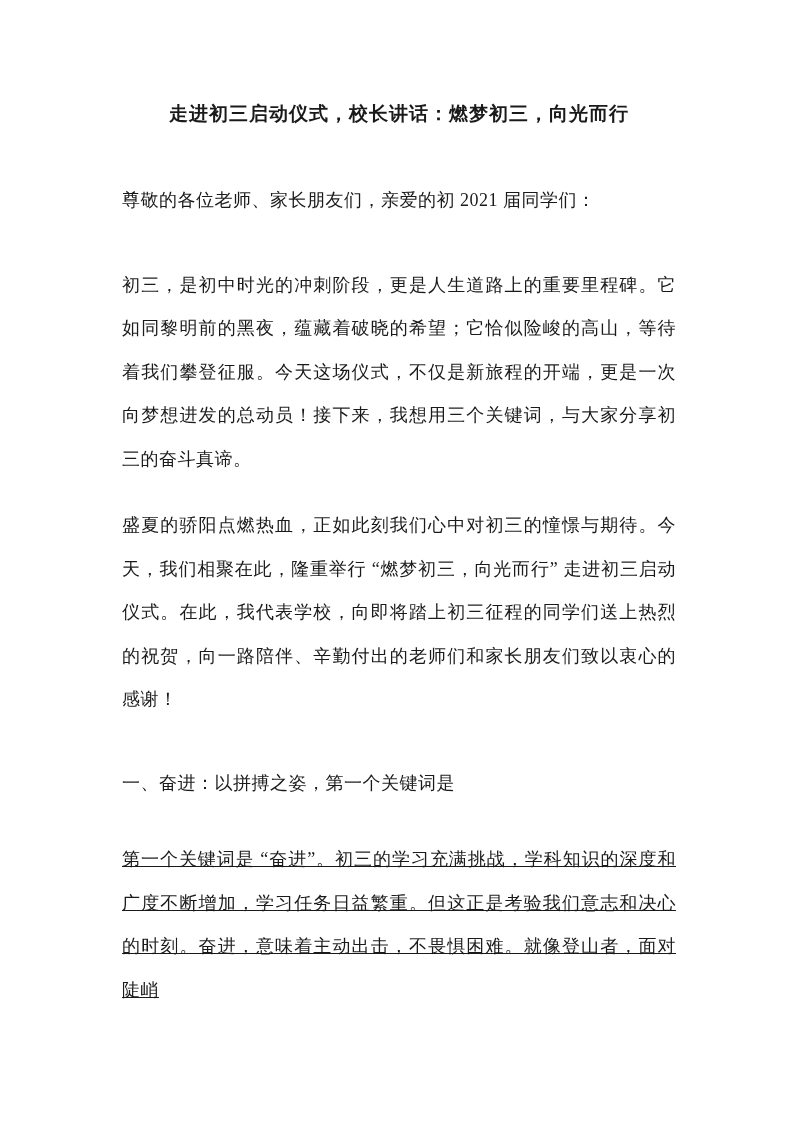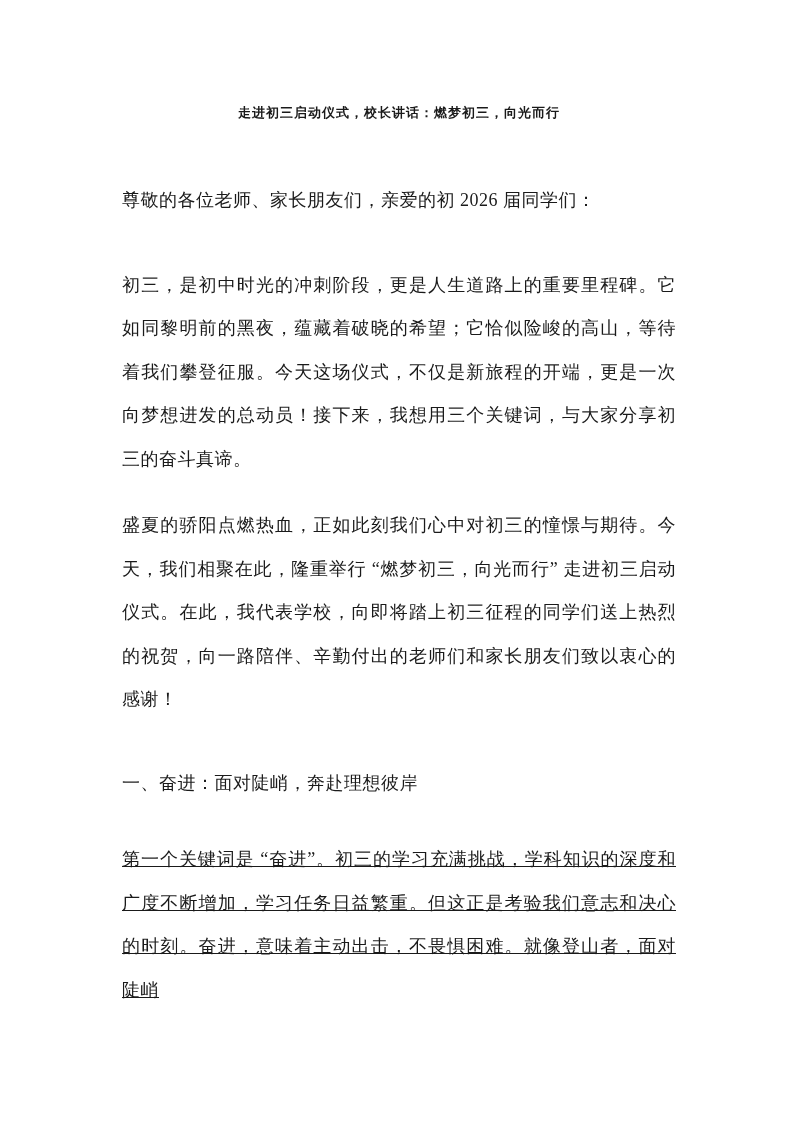--- a/index.html
+++ b/index.html
@@ -15,23 +15,23 @@
   .page {
     box-sizing: border-box;
     width: 793px;
     height: 1122px;
     padding: 100px 117px 0 122px;
     background: var(--page-bg, #ffffff);
     color: var(--text-color, #1a1a1a);
   }
   .doc-title {
     margin: 0 0 51px 0;
-    font-family: Liberation Mono, monospace;
+    font-family: Liberation Sans, sans-serif;
     font-weight: bold;
-    font-size: 13px;
+    font-size: 19px;
     line-height: 28px;
     letter-spacing: 1px;
     text-align: center;
   }
   .para {
     margin: 0 0 41px 0;
     font-family: "Liberation Serif", "DejaVu Serif", serif;
     font-size: 18px;
     line-height: 43.5px;
     text-align: justify;
@@ -43,23 +43,23 @@
   .para.metaphor    { margin-bottom: 23px; }
   .para.sec-heading { margin-bottom: 33px; text-align: left; }
   .para.keyword     { margin-bottom: 0; text-decoration: underline; }
 </style>
 </head>
 <body>
 
 <div class="page">
   <h1 class="doc-title">走进初三启动仪式，校长讲话：燃梦初三，向光而行</h1>
 
-  <p class="para salutation">尊敬的各位老师、家长朋友们，亲爱的初 2026 届同学们：</p>
+  <p class="para salutation">尊敬的各位老师、家长朋友们，亲爱的初 2021 届同学们：</p>
 
 
   <p class="para metaphor">初三，是初中时光的冲刺阶段，更是人生道路上的重要里程碑。它如同黎明前的黑夜，蕴藏着破晓的希望；它恰似险峻的高山，等待着我们攀登征服。今天这场仪式，不仅是新旅程的开端，更是一次向梦想进发的总动员！接下来，我想用三个关键词，与大家分享初三的奋斗真谛。</p>
 
   <p class="para opening">盛夏的骄阳点燃热血，正如此刻我们心中对初三的憧憬与期待。今天，我们相聚在此，隆重举行 “燃梦初三，向光而行” 走进初三启动仪式。在此，我代表学校，向即将踏上初三征程的同学们送上热烈的祝贺，向一路陪伴、辛勤付出的老师们和家长朋友们致以衷心的感谢！</p>
 
-  <p class="para sec-heading">一、奋进：面对陡峭，奔赴理想彼岸</p>
+  <p class="para sec-heading">一、奋进：以拼搏之姿，第一个关键词是</p>
 
   <p class="para keyword">第一个关键词是 “奋进”。初三的学习充满挑战，学科知识的深度和广度不断增加，学习任务日益繁重。但这正是考验我们意志和决心的时刻。奋进，意味着主动出击，不畏惧困难。就像登山者，面对陡峭</p>
 </div>
 
 </body></html>

